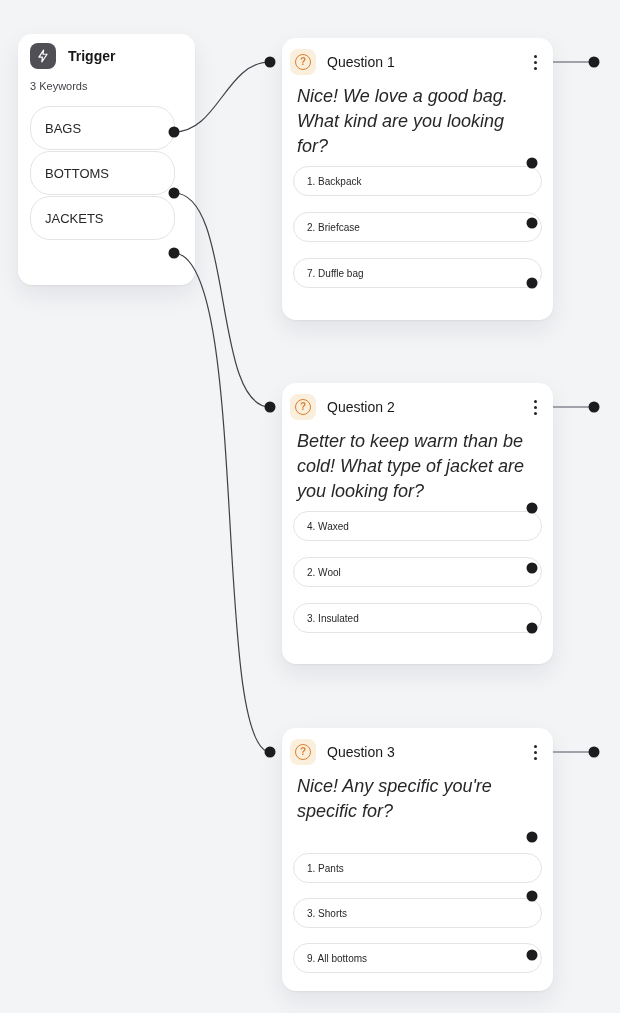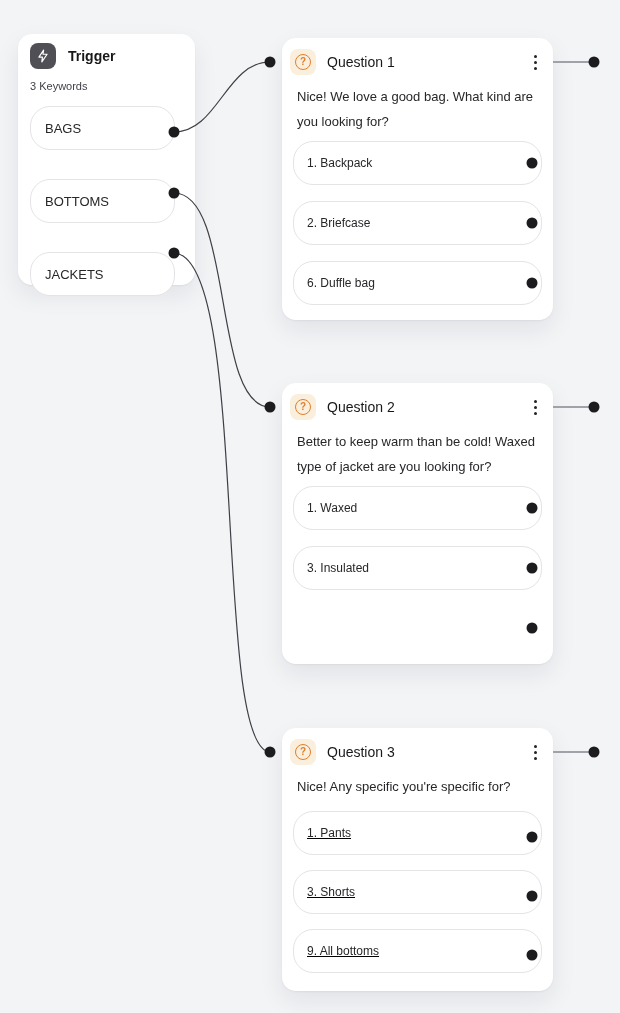--- a/index.html
+++ b/index.html
@@ -33,48 +33,48 @@
     width:26px;height:26px;border-radius:8px;background:#4f4f55;
     display:flex;align-items:center;justify-content:center;flex:0 0 auto;
   }
   .trig-title{margin-left:12px;font-size:14px;font-weight:700;color:#18181b;}
   .trig-sub{margin:11px 12px 0 12px;font-size:11px;color:#3f3f46;}
   .kw-list{margin:14px 12px 0 12px;}
   .kw-pill{
     height:44px;width:145px;box-sizing:border-box;
     border:1px solid #e4e4e7;border-radius:20px;background:#fff;
     display:flex;align-items:center;padding-left:14px;
-    font-size:13px;color:#27272a;margin-bottom:29px;
+    font-size:13px;color:#27272a;margin-bottom:1px;
   }
 
   
   .q-header{display:flex;align-items:center;padding:11px 14px 0 8px;}
   .q-icon{
     width:26px;height:26px;border-radius:8px;background:#faefdc;
     display:flex;align-items:center;justify-content:center;flex:0 0 auto;
   }
   .q-icon .ring{
     width:16px;height:16px;border-radius:50%;
     border:1.6px solid #df7f2e;box-sizing:border-box;
     display:flex;align-items:center;justify-content:center;
     font-size:10px;font-weight:700;color:#df7f2e;line-height:1;
   }
   .q-title{margin-left:11px;font-size:14px;font-weight:400;color:#18181b;}
   .kebab{margin-left:auto;display:flex;flex-direction:column;gap:3px;padding:4px 2px;cursor:pointer;}
   .kebab span{width:3px;height:3px;border-radius:50%;background:#232326;display:block;}
   .q-text{
-    margin:9px 14px 0 15px;font-size:13px;line-height:25px;color:#27272a;
+    margin:9px 14px 0 15px;font-size:18px;line-height:25px;color:#27272a;font-style:italic;
   }
   .opt-list{margin:7px 11px 0 11px;}
-  .opt-list.single{margin-top:12px;text-decoration:underline;}
+  .opt-list.single{margin-top:29px;}
   .opt-pill{
-    height:44px;box-sizing:border-box;
+    height:30px;box-sizing:border-box;
     border:1px solid #e4e4e7;border-radius:20px;background:#fff;
     display:flex;align-items:center;padding-left:13px;
-    font-size:12px;color:#27272a;margin-bottom:16px;
+    font-size:10px;color:#27272a;margin-bottom:16px;
   }
   #q3 .opt-pill{margin-bottom:15px;}
 
   
   svg.wires{position:absolute;inset:0;z-index:3;pointer-events:none;}
   .edge{fill:none;stroke:#3f3f46;stroke-width:1.2px;}
   .stub{stroke:#a1a1aa;stroke-width:2px;}
   .port{fill:#1c1c1f;}
 </style>
 </head>
@@ -108,39 +108,40 @@
       <div class="kebab">
           <span></span>
           <span></span>
           <span></span>
         </div>
     </div>
     <div class="q-text">Nice! We love a good bag. What kind are you looking for?</div>
     <div class="opt-list">
       <div class="opt-pill">1. Backpack</div>
       <div class="opt-pill">2. Briefcase</div>
-      <div class="opt-pill">6. Duffle bag</div>
+      <div class="opt-pill">7. Duffle bag</div>
     </div>
   </div>
 
   <div class="node q-node" id="q2">
     <div class="q-header">
       <div class="q-icon">
         <div class="ring">?</div>
       </div>
       <div class="q-title">Question 2</div>
       <div class="kebab">
           <span></span>
           <span></span>
           <span></span>
         </div>
     </div>
-    <div class="q-text">Better to keep warm than be cold! Waxed type of jacket are you looking for?</div>
+    <div class="q-text">Better to keep warm than be cold! What type of jacket are you looking for?</div>
     <div class="opt-list">
-      <div class="opt-pill">1. Waxed</div>
+      <div class="opt-pill">4. Waxed</div>
+      <div class="opt-pill">2. Wool</div>
       <div class="opt-pill">3. Insulated</div>
     </div>
   </div>
 
   <div class="node q-node" id="q3">
     <div class="q-header">
       <div class="q-icon">
         <div class="ring">?</div>
       </div>
       <div class="q-title">Question 3</div>

